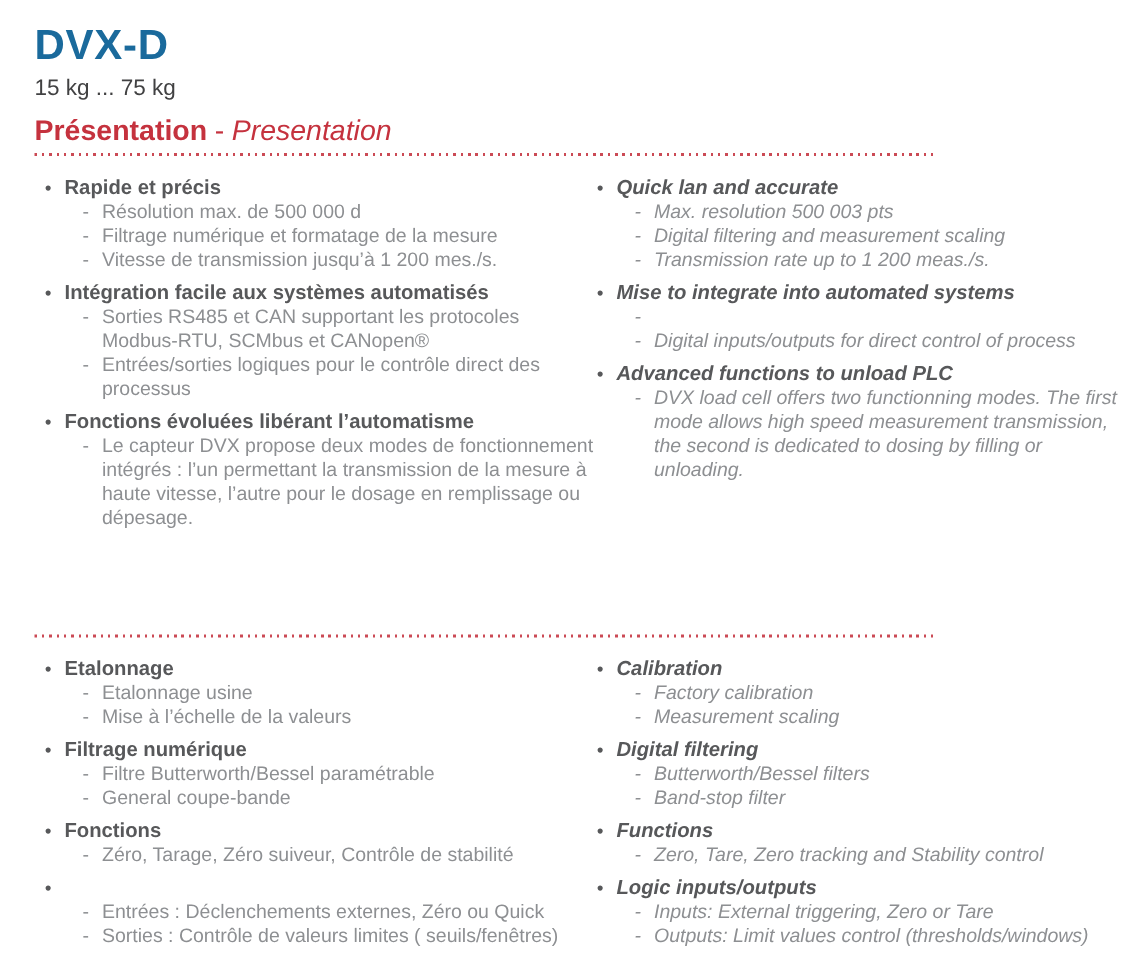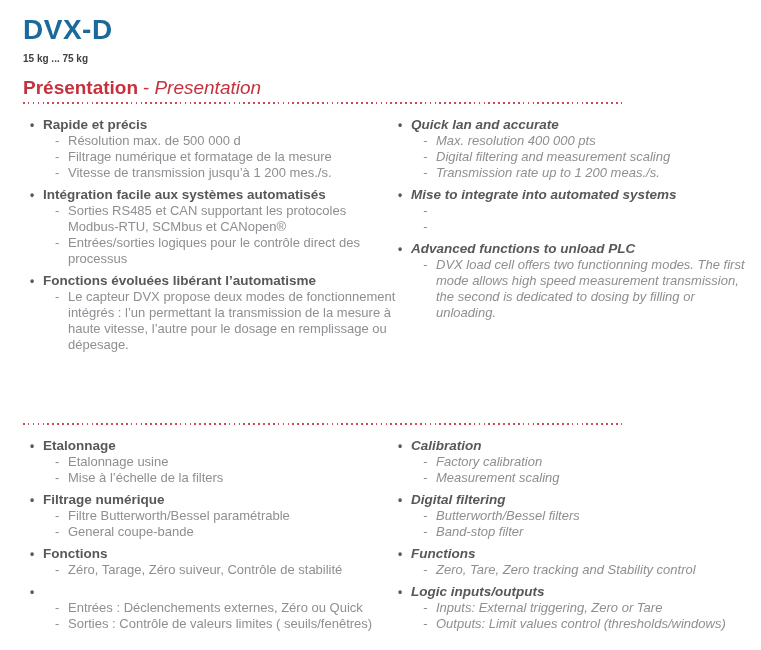--- a/index.html
+++ b/index.html
@@ -4,21 +4,21 @@
 <style>
   html,body { margin:0; padding:0; }
   body {
     width:761px; height:650px; background:#ffffff; overflow:hidden;
     font-family:"Liberation Sans", sans-serif; color:#5a5b5d;
     -webkit-font-smoothing:antialiased;
   }
   .page { padding:14px 16px 0 23px; box-sizing:border-box; width:638px; height:650px; }
 
   .product-title { font-size:28px; font-weight:bold; color:#1a6a9c; letter-spacing:.5px; line-height:31px; }
-  .capacity { font-size:10px; font-weight:bold; color:#414142; margin-top:7px; line-height:13px; }
+  .capacity { font-size:15px; font-weight:normal; color:#414142; margin-top:7px; line-height:13px; }
 
   .section { margin-top:12px; }
   .section-2 { margin-top:64px; }
   .sec-head { font-size:19px; line-height:22px; color:#c5323e; white-space:nowrap; }
   .h-fr { font-weight:bold; }
   .h-sep { margin:0 1px 0 5px; }
   .h-en { font-style:italic; margin-left:4px; }
   .rule { height:2px; margin-top:3px;
     background-image:repeating-linear-gradient(to right, #cb4a55 0 1.6px, transparent 1.6px 4.9px); }
 
@@ -93,41 +93,42 @@
           </div>
         </div>
       <div class="col col-en">
           <div class="item">
             <div class="item-label">
               <span class="bullet">•</span>
               <span class="lab-text">Quick lan and accurate</span>
             </div>
             <div class="sub">
               <span class="dash">-</span>
-              <span class="sub-text">Max. resolution 400 000 pts</span>
+              <span class="sub-text">Max. resolution 500 003 pts</span>
             </div>
             <div class="sub">
               <span class="dash">-</span>
               <span class="sub-text">Digital filtering and measurement scaling</span>
             </div>
             <div class="sub">
               <span class="dash">-</span>
               <span class="sub-text">Transmission rate up to 1 200 meas./s.</span>
             </div>
           </div>
           <div class="item">
             <div class="item-label">
               <span class="bullet">•</span>
               <span class="lab-text">Mise to integrate into automated systems</span>
             </div>
             <div class="sub">
               <span class="dash">-</span>
             </div>
             <div class="sub">
               <span class="dash">-</span>
+              <span class="sub-text">Digital inputs/outputs for direct control of process</span>
             </div>
           </div>
           <div class="item">
             <div class="item-label">
               <span class="bullet">•</span>
               <span class="lab-text">Advanced functions to unload PLC</span>
             </div>
             <div class="sub">
               <span class="dash">-</span>
               <span class="sub-text">DVX load cell offers two functionning modes. The first mode allows high speed measurement transmission, the second is dedicated to dosing by filling or unloading.</span>
@@ -145,21 +146,21 @@
             <div class="item-label">
               <span class="bullet">•</span>
               <span class="lab-text">Etalonnage</span>
             </div>
             <div class="sub">
               <span class="dash">-</span>
               <span class="sub-text">Etalonnage usine</span>
             </div>
             <div class="sub">
               <span class="dash">-</span>
-              <span class="sub-text">Mise à l’échelle de la filters</span>
+              <span class="sub-text">Mise à l’échelle de la valeurs</span>
             </div>
           </div>
           <div class="item">
             <div class="item-label">
               <span class="bullet">•</span>
               <span class="lab-text">Filtrage numérique</span>
             </div>
             <div class="sub">
               <span class="dash">-</span>
               <span class="sub-text">Filtre Butterworth/Bessel paramétrable</span>

